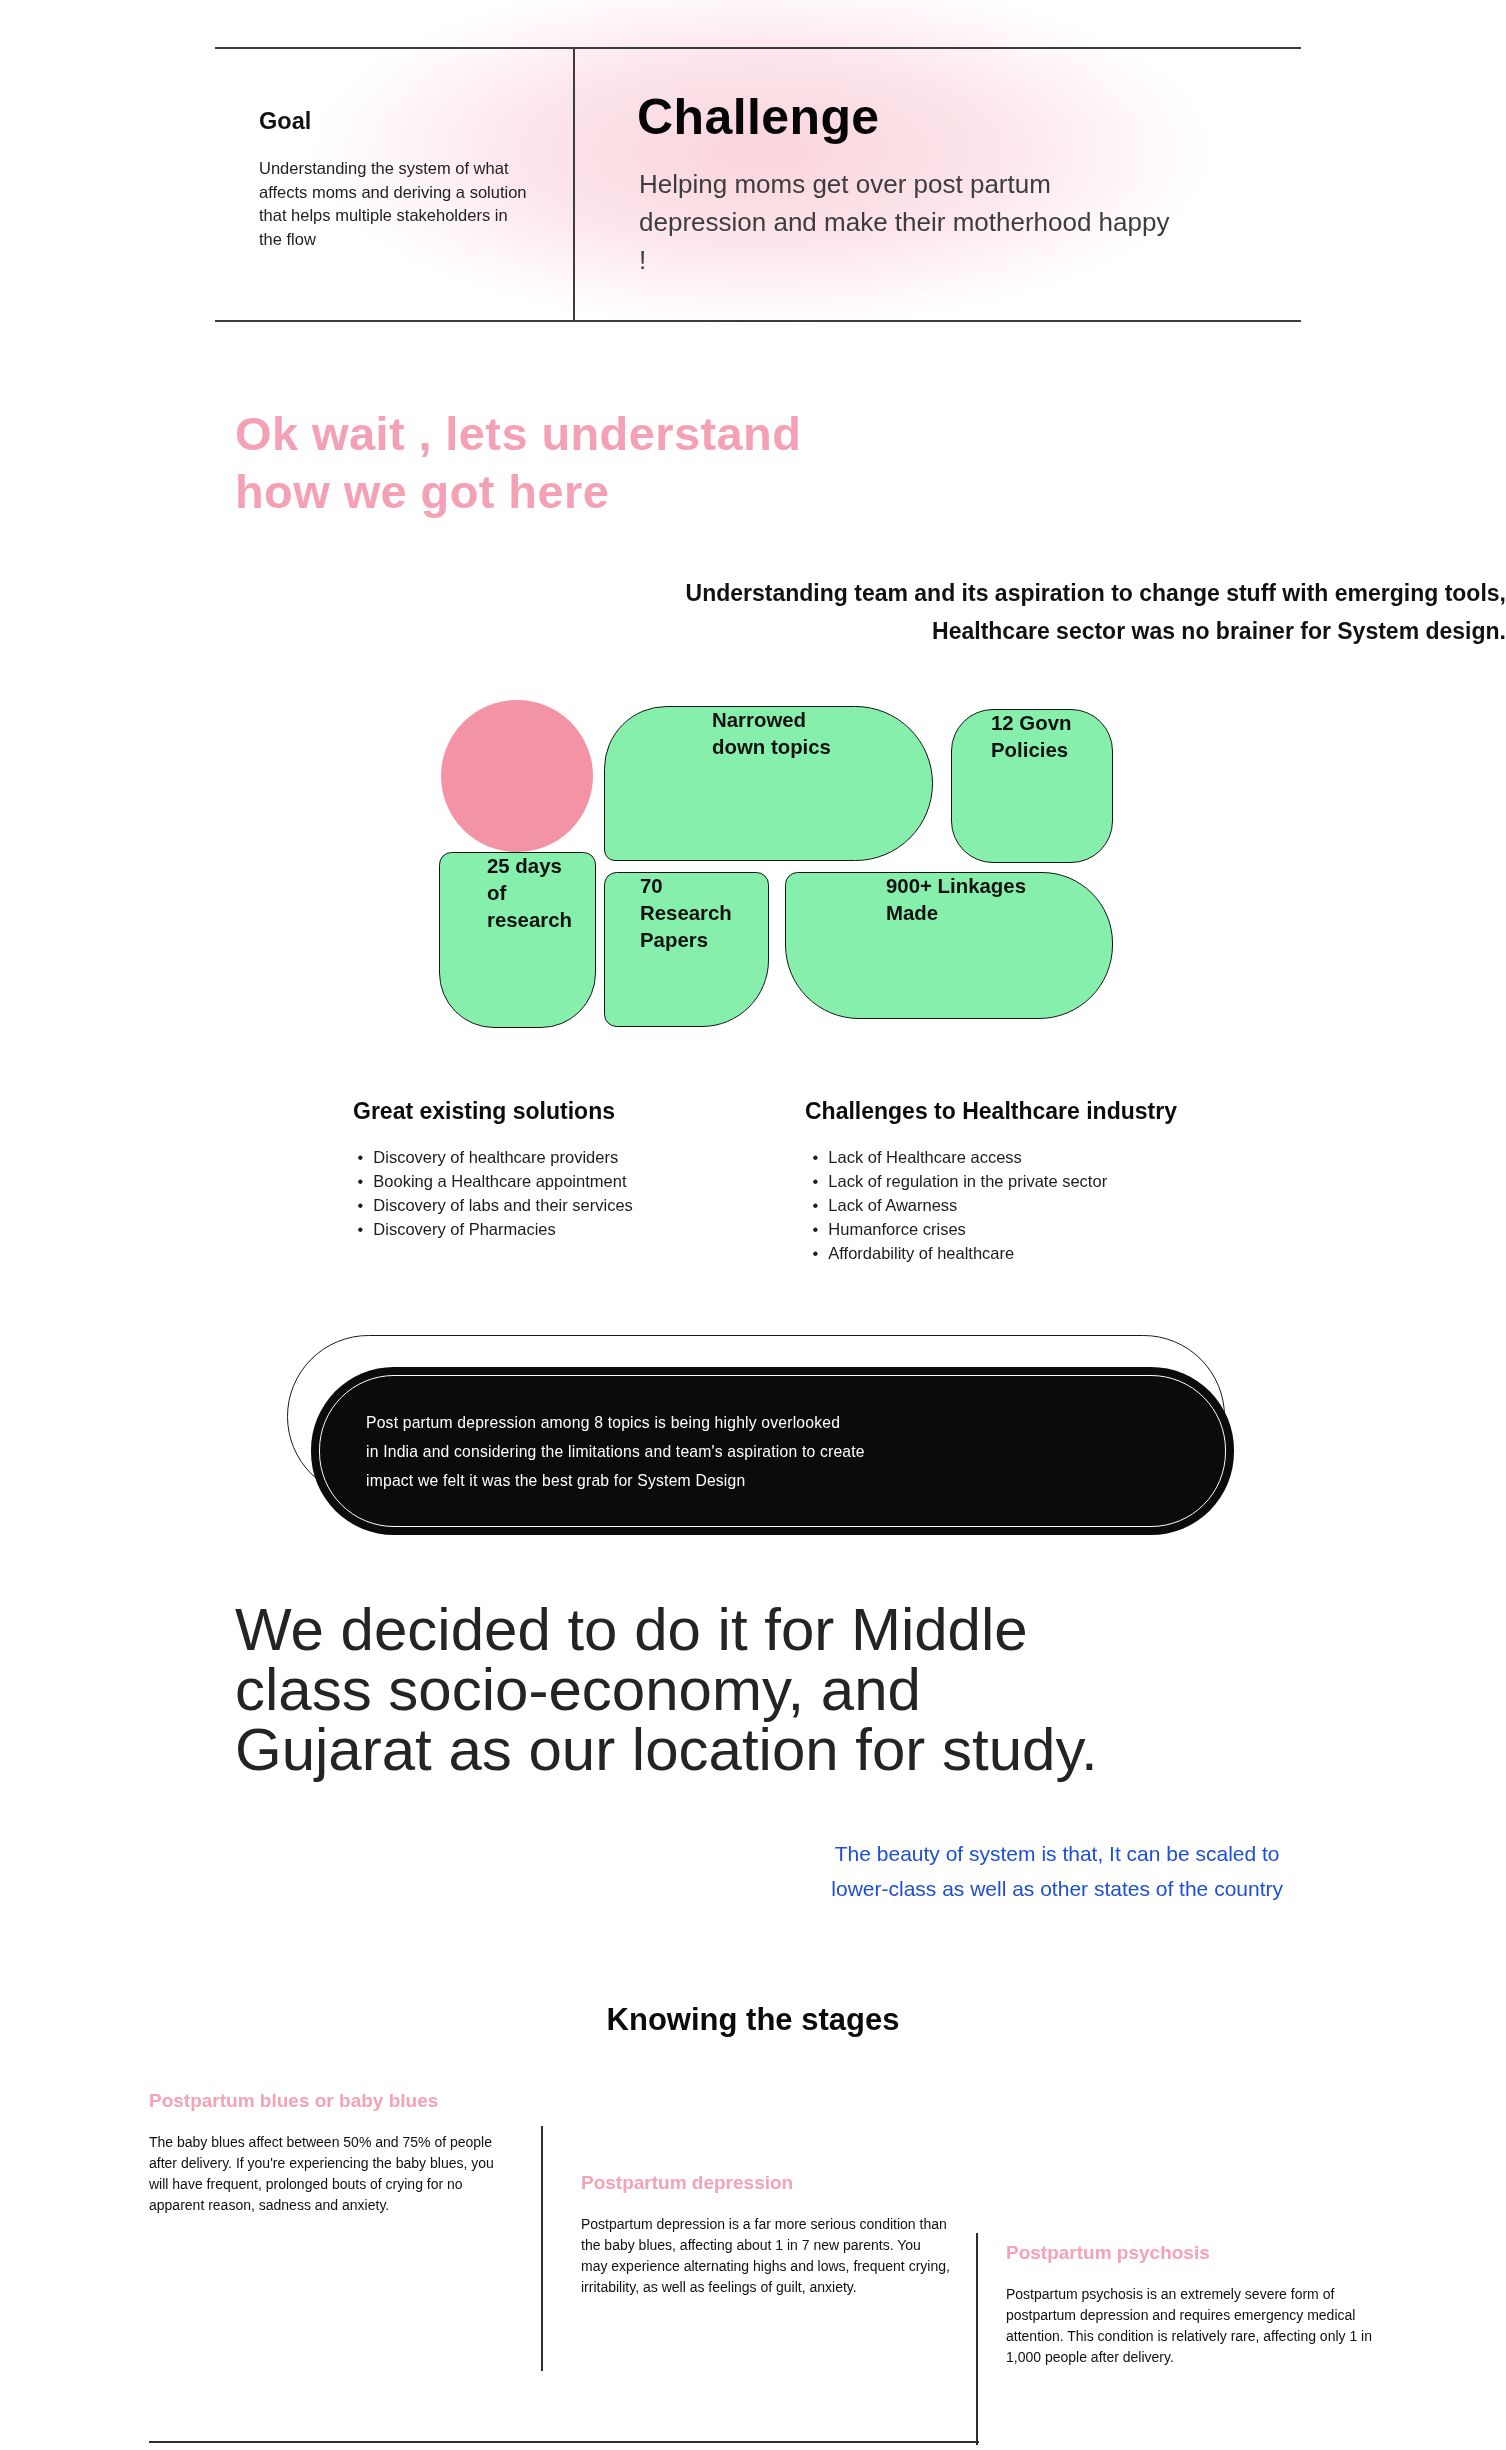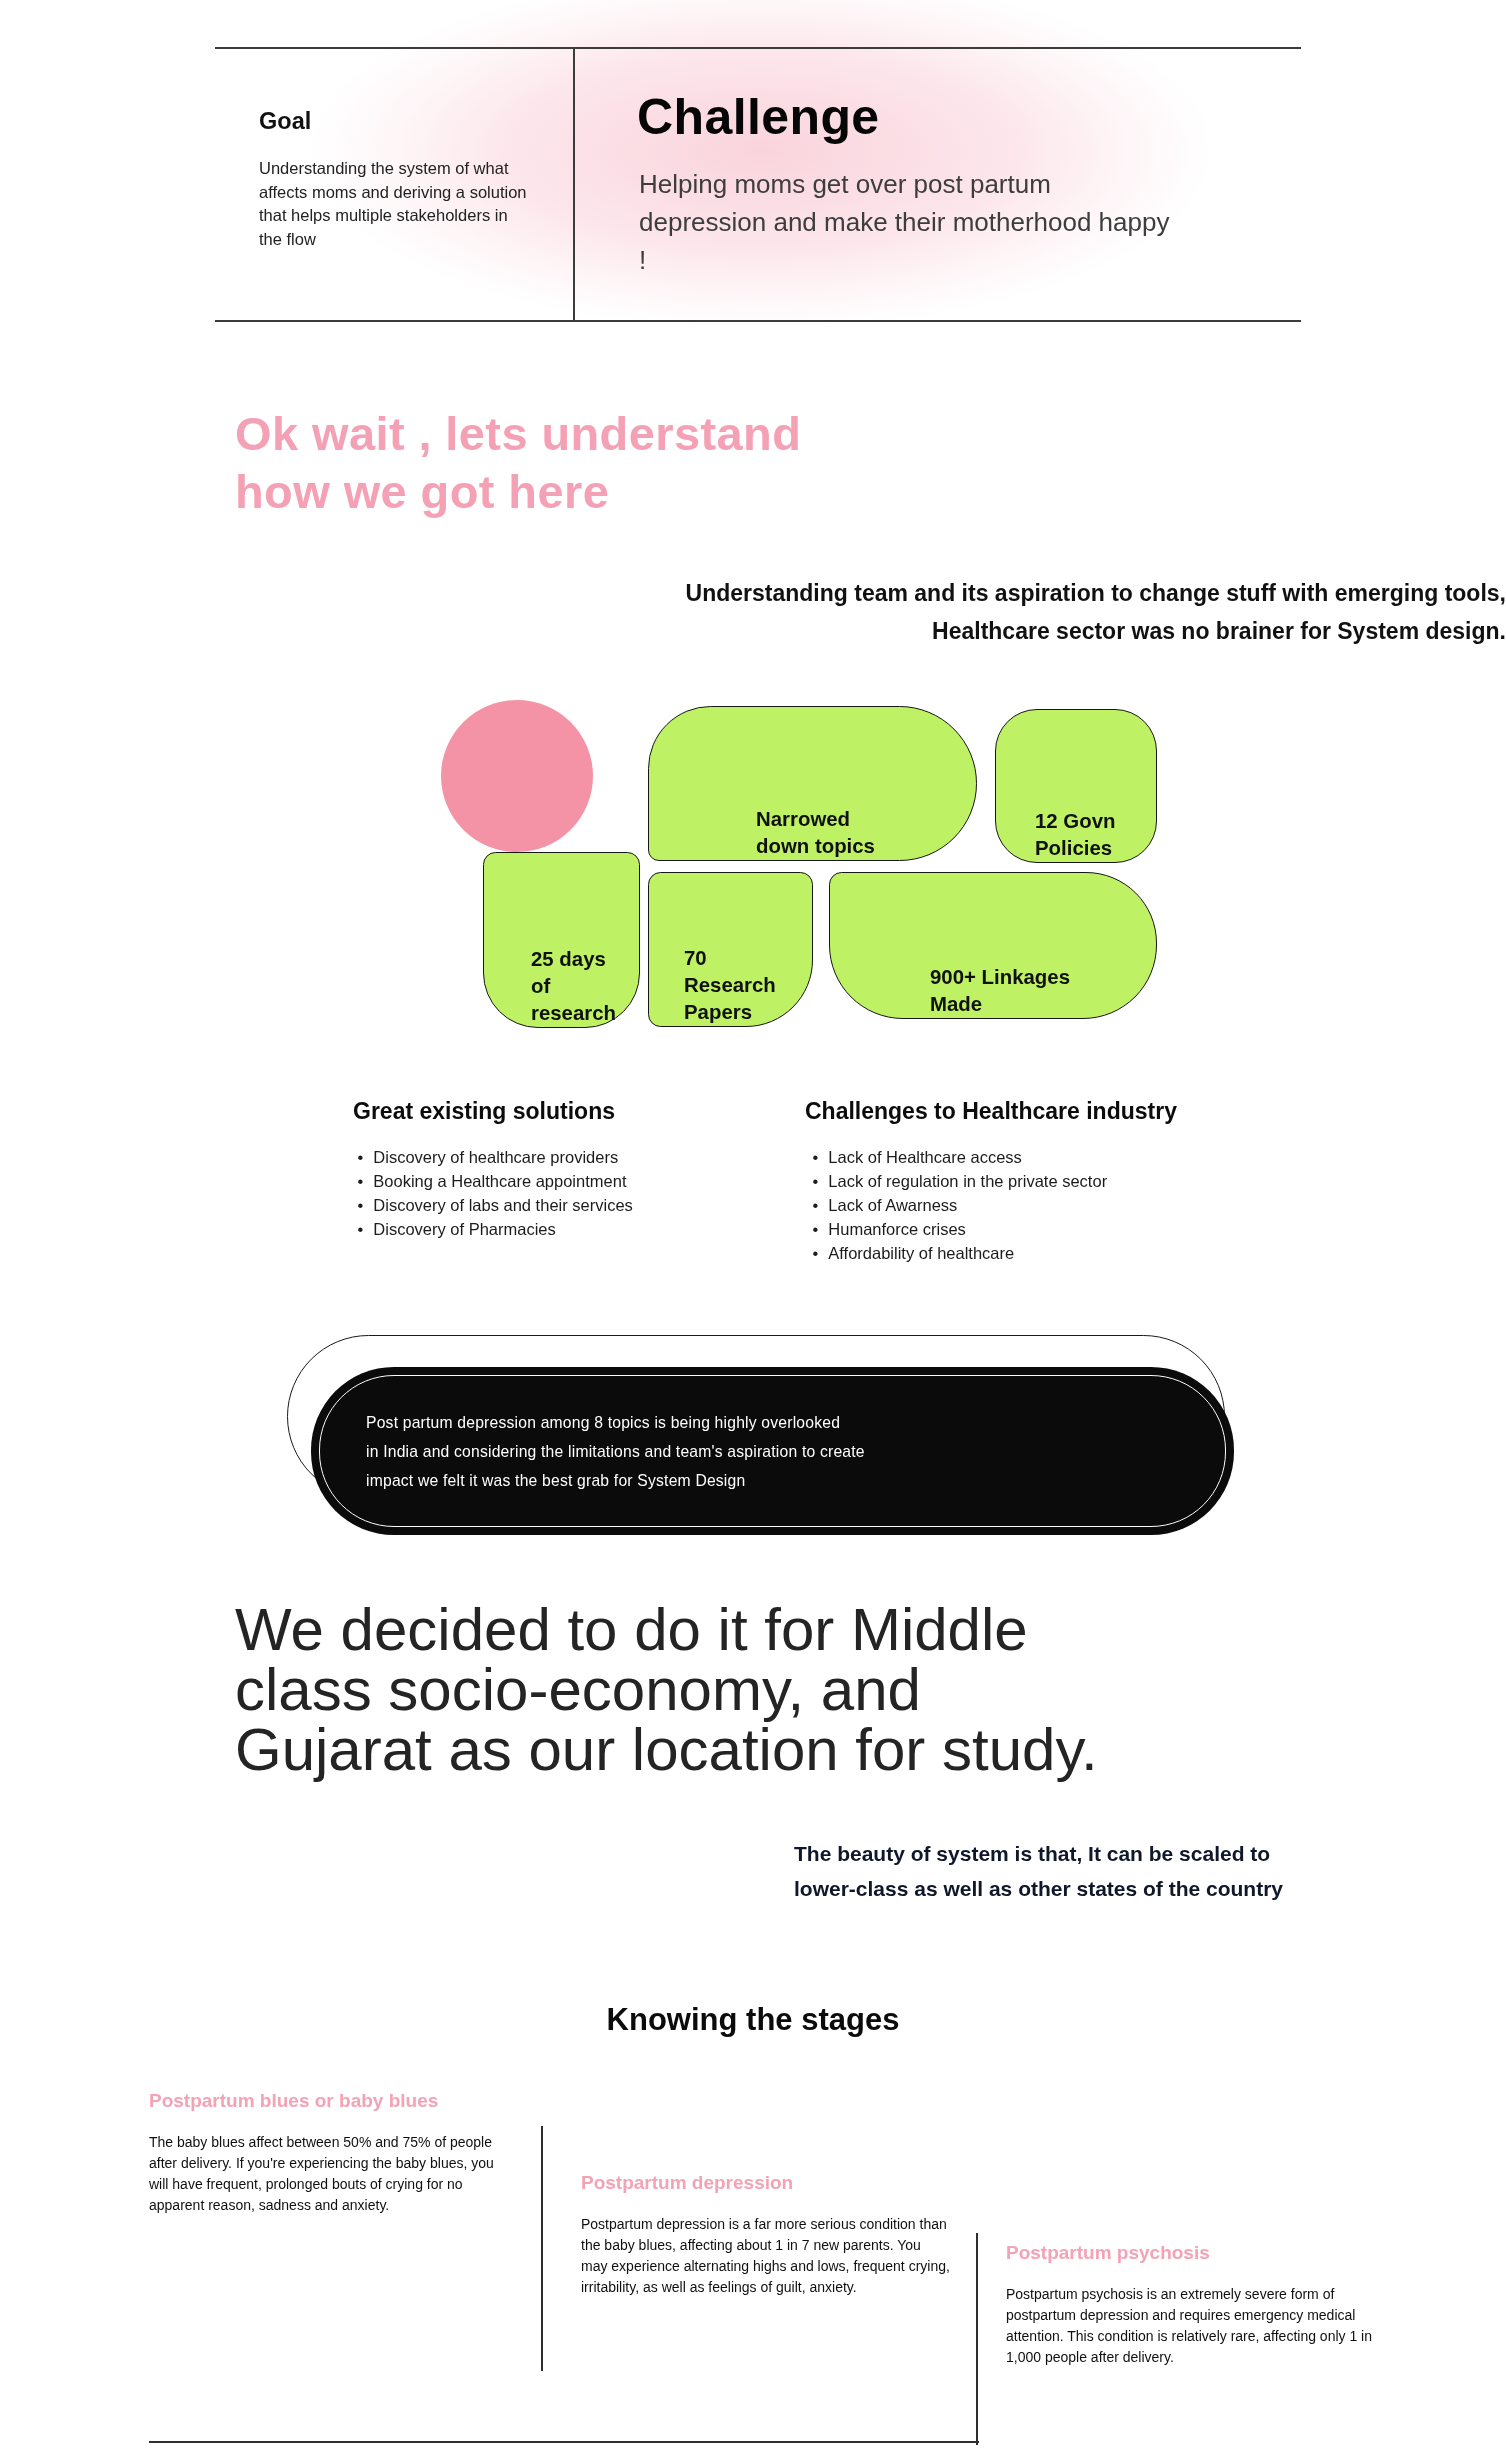--- a/index.html
+++ b/index.html
@@ -24,21 +24,21 @@
   .goal-title { position:absolute; left:259px; top:108px; font-size:23.5px; font-weight:700; color:#111; }
   .goal-body  { position:absolute; left:259px; top:157px; width:276px; font-size:16.5px; line-height:23.5px; color:#222; }
 
   .challenge-title { position:absolute; left:637px; top:88px; font-size:50px; font-weight:700; color:#060606; letter-spacing:0.4px; }
   .challenge-body  { position:absolute; left:639px; top:165px; width:533px; font-size:26px; line-height:38px; color:#3d3d3d; }
 
   .intro-heading { position:absolute; left:235px; top:405px; font-size:47px; line-height:58px; font-weight:700; color:#F5A1B5; letter-spacing:0.4px; }
   .intro-sub { position:absolute; left:0; top:574px; width:1506px; text-align:right; font-size:23px; line-height:38px; font-weight:700; color:#111; }
 
   
-  .stat-shape { position:absolute; border:1.6px solid #161616; background:#bef264; display:flex; align-items:flex-end;margin-left:44px; }
+  .stat-shape { position:absolute; border:1.6px solid #161616; background:#86efac; display:flex; align-items:flex-start; }
   .stat-label { font-size:20.4px; font-weight:700; line-height:27px; color:#111; }
 
   .circle { position:absolute; left:441px; top:700px; width:152px; height:152px; border-radius:50%; background:#F493A6; }
 
   #shape-narrowed { left:604px;  top:706px;  width:329px; height:155px; border-radius:63px 78px 78px 11px; }
   #shape-narrowed .stat-label { margin-left:107px; width:149px; }
 
   #shape-policies { left:951px; top:709px;  width:162px; height:154px; border-radius:42px; }
   #shape-policies .stat-label { margin-left:39px; width:86px; }
 
@@ -62,21 +62,21 @@
   .bullet-list li::before { content:"•"; position:absolute; left:1.6px; top:0; color:#1c1c1c; }
 
   
   .callout-outline { position:absolute; left:287px; top:1335px; width:938px; height:163px; border:1.6px solid #1a1a1a; border-radius:82px; background:transparent; }
   .callout { position:absolute; left:311px; top:1324px; width:923px; height:168px; background:#0b0b0b; border-radius:83px;margin-top:43px; }
   .callout::after { content:""; position:absolute; inset:7.8px; border:1.6px solid #fdfdfd; border-radius:75px; pointer-events:none; }
   .callout-text { position:absolute; left:55px; top:41px; width:620px; font-size:15.7px; line-height:29px; color:#ffffff; letter-spacing:0.2px; }
 
   .decision { position:absolute; left:235px; top:1600px; font-size:60px; line-height:60px; font-weight:500; color:#242424; }
 
-  .scale-note { position:absolute; right:223px; top:1836px; text-align:left; font-size:21px; line-height:35px; font-weight:700; color:#0f172a; }
+  .scale-note { position:absolute; right:223px; top:1836px; text-align:center; font-size:21px; line-height:35px; font-weight:400; color:#1d4ed8; }
 
   .stages-title { position:absolute; left:0; top:2002px; width:1506px; text-align:center; font-size:31px; font-weight:700; color:#0b0b0b; }
 
   .stage { position:absolute; }
   .stage h3 { font-size:19px; font-weight:700; color:#F4A2B6; margin-bottom:20.4px; }
   .stage p  { font-size:14px; line-height:21px; color:#101010; }
   #stage-blues      { left:149px;  top:2090px; width:355px; }
   #stage-depression { left:581px;  top:2172px; width:369px; }
   #stage-psychosis  { left:1006px; top:2242px; width:369px; }
 

